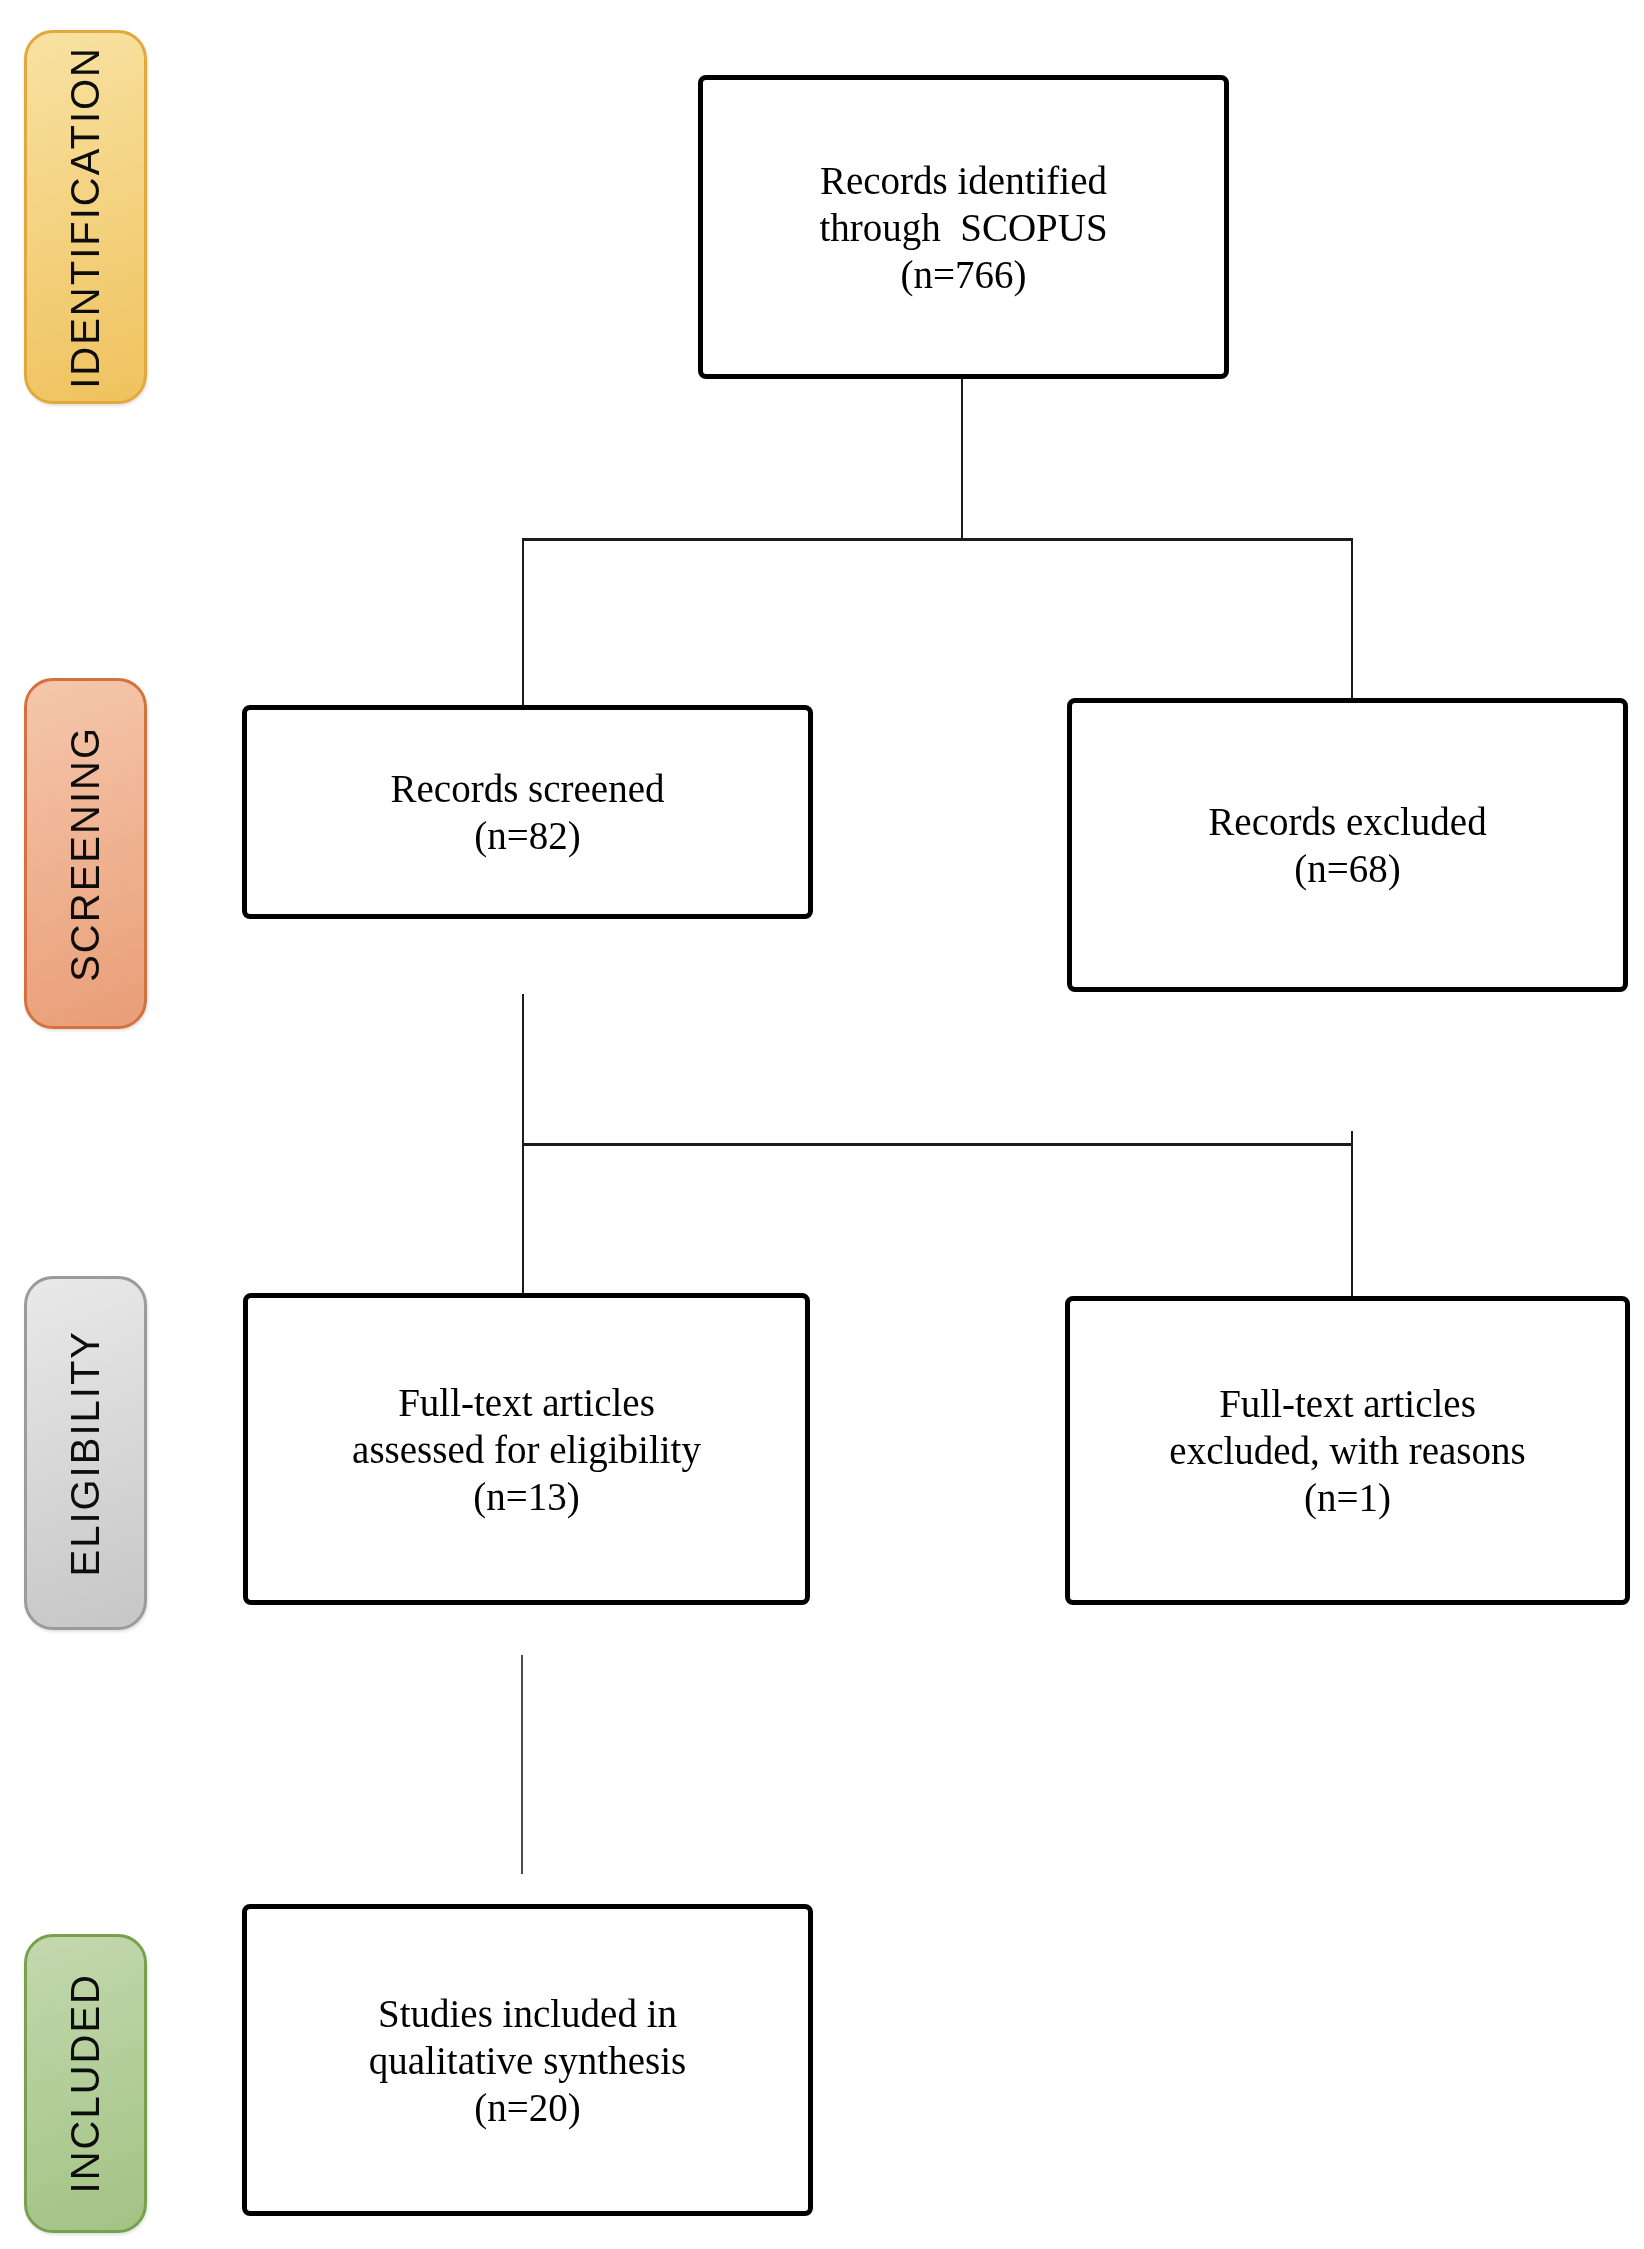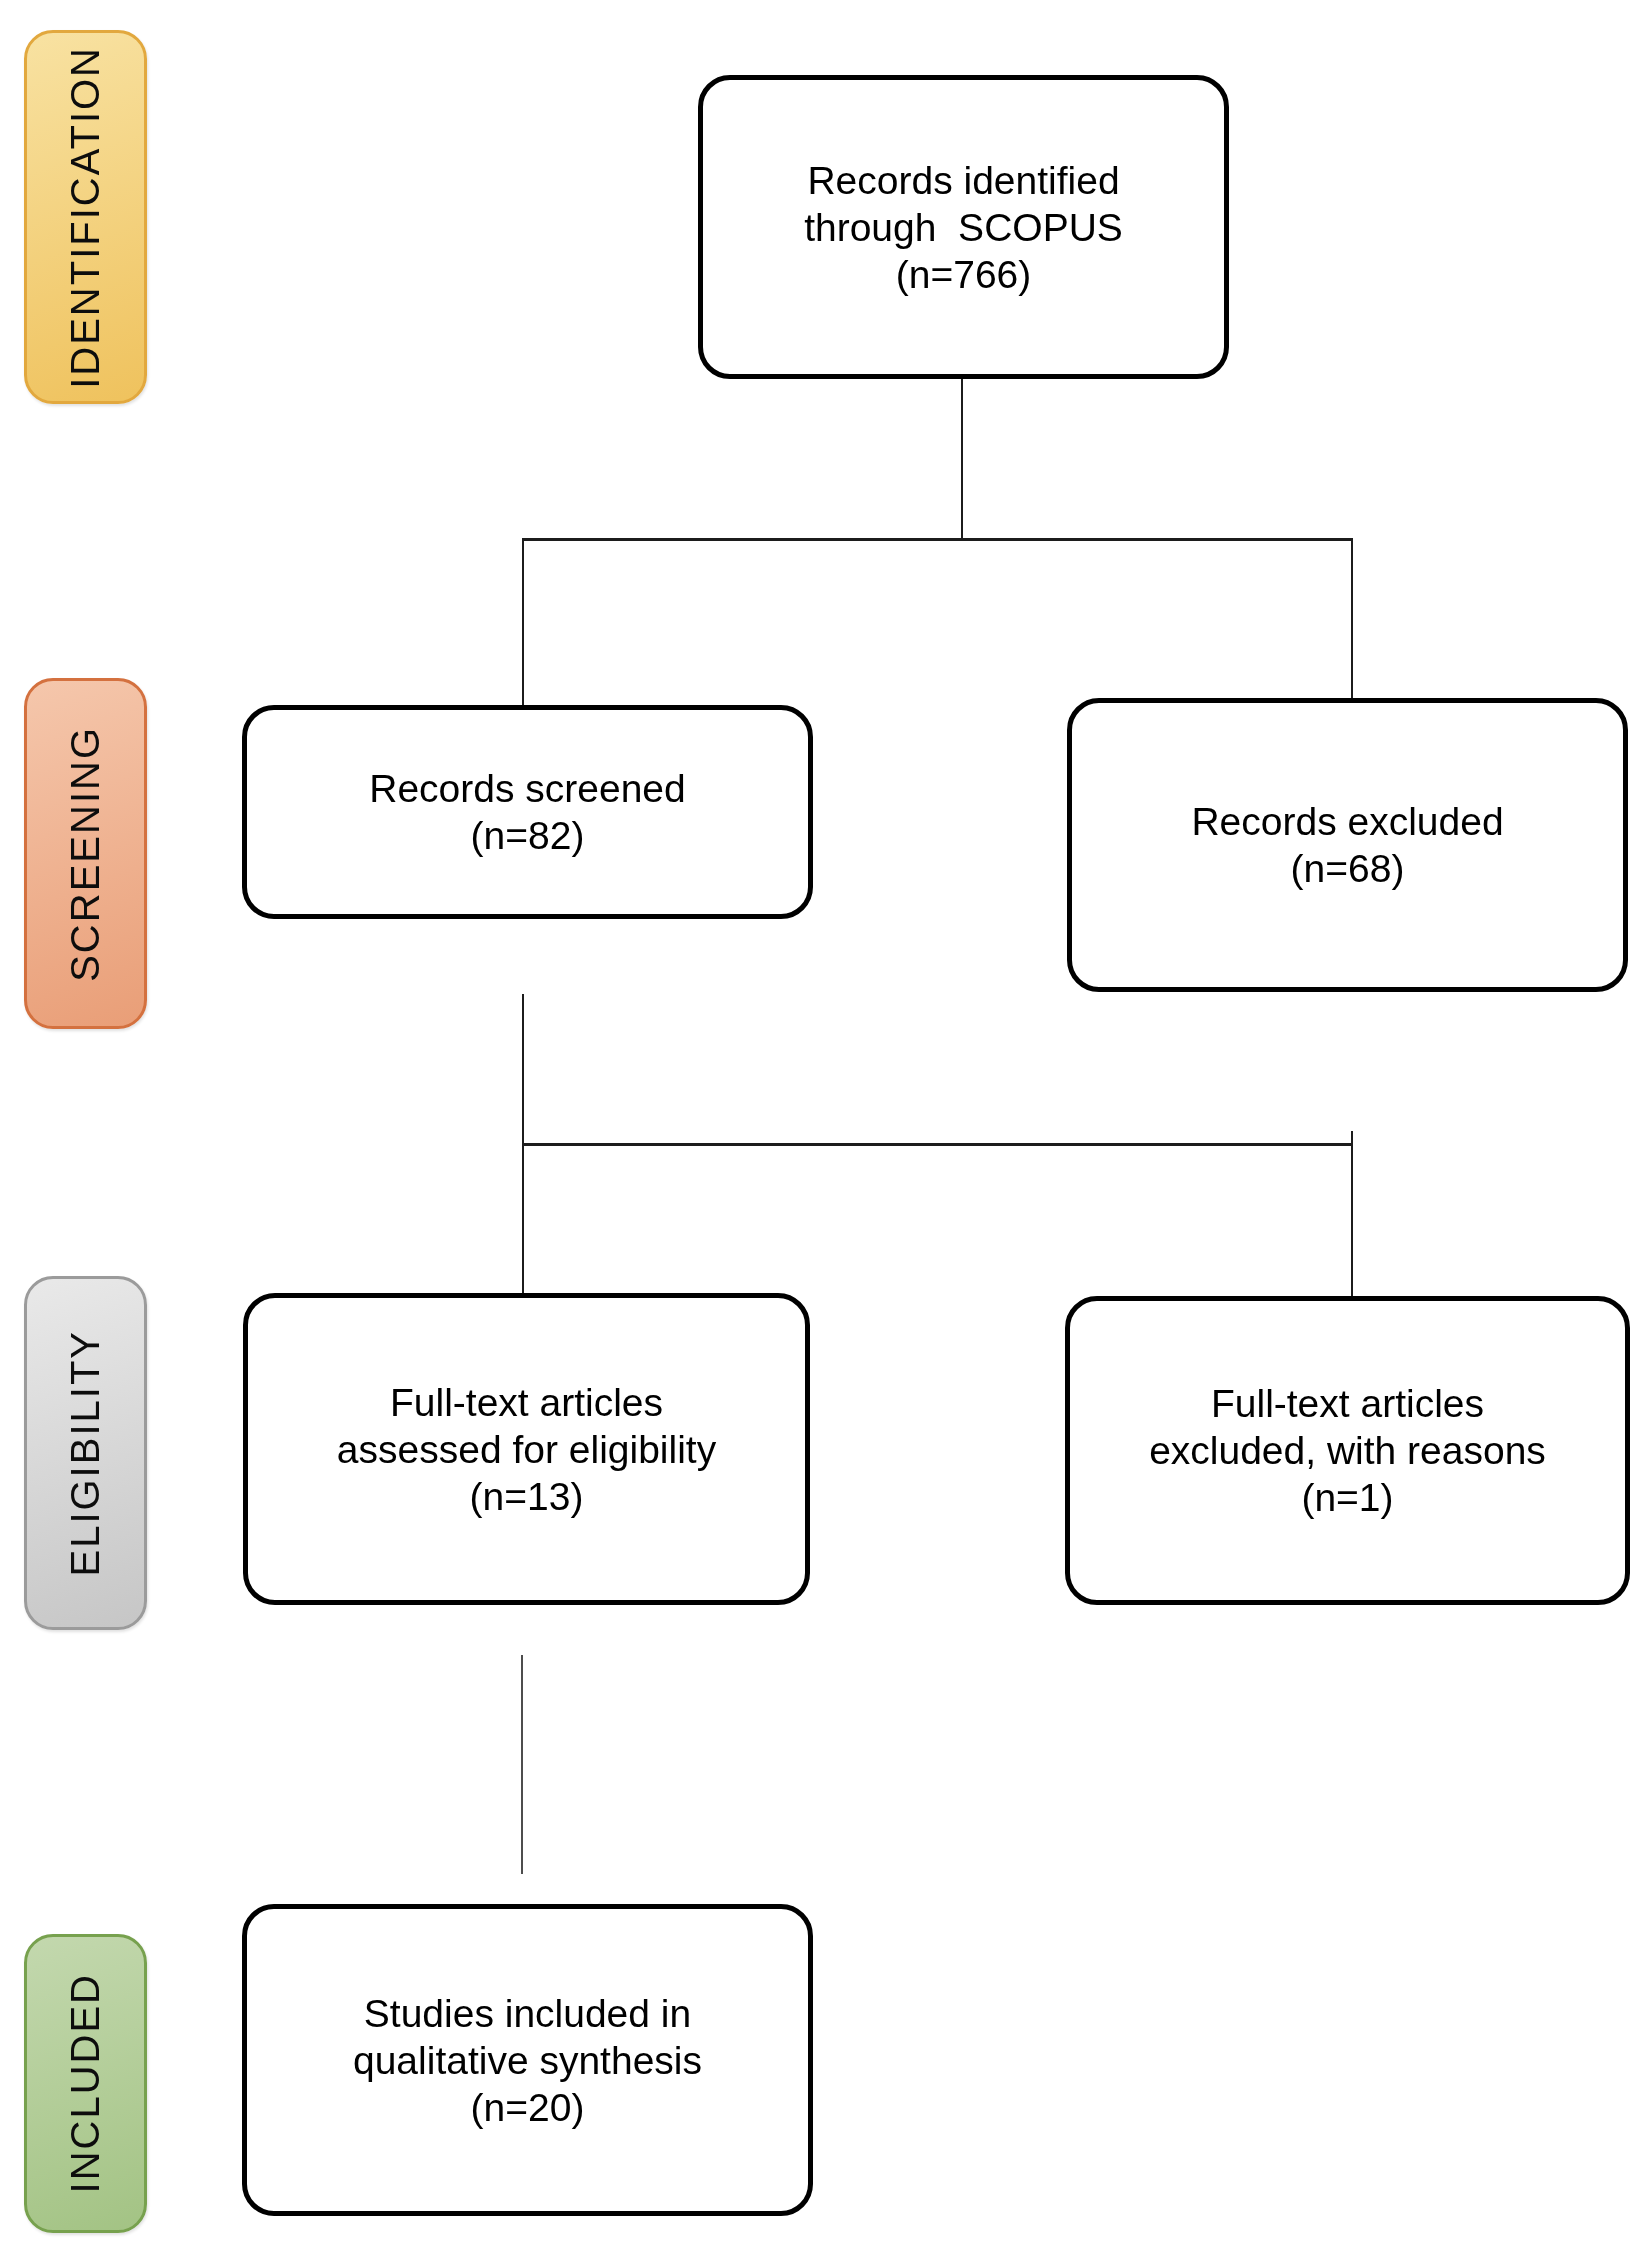--- a/index.html
+++ b/index.html
@@ -32,28 +32,29 @@
     letter-spacing: 2px;
     color: #0d0d0d;
     white-space: nowrap;
   }
   
   .flow-box {
     position: absolute;
     box-sizing: border-box;
     background: #ffffff;
     border: 5.5px solid #000000;
-    border-radius: 32px;
+    border-radius: 8px;
     display: flex;
     align-items: center;
     justify-content: center;
     text-align: center;
     font-size: 39px;
     line-height: 47px;
     white-space: pre-wrap;
+    font-family: Liberation Serif, serif;
   }
   
   .conn {
     position: absolute;
     background: #1c1c1c;
   }
   .conn.faded { background: #4d4d4d; }
 </style>
 </head>
 <body>

